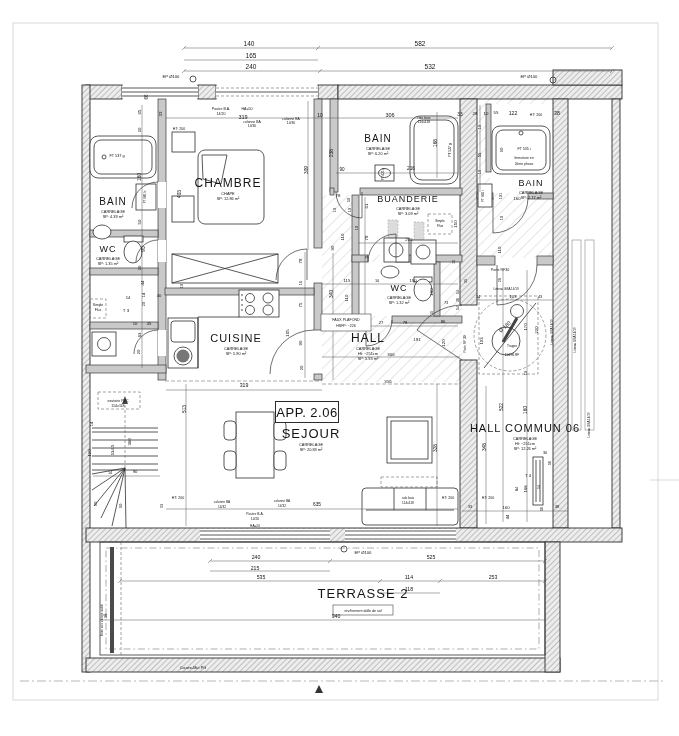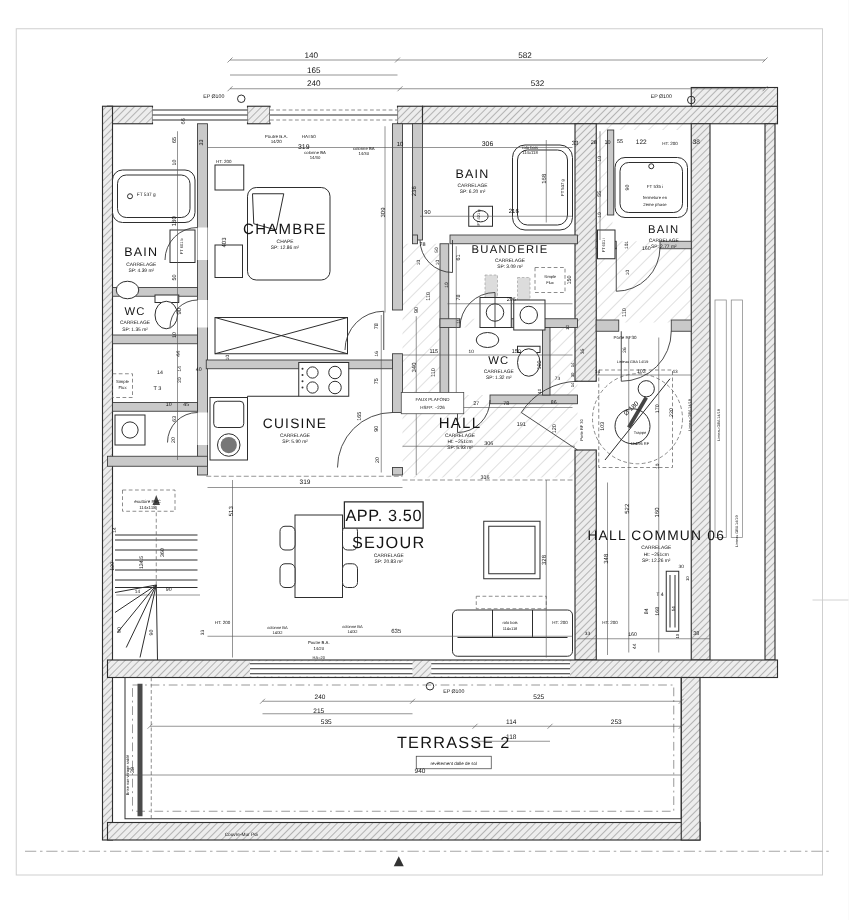--- a/index.html
+++ b/index.html
@@ -556,15 +556,15 @@
         <text x="311" y="450.5" font-size="3.9" text-anchor="middle" font-family="&quot;Liberation Sans&quot;, sans-serif">SP: 20.83 m²</text>
         <text x="525" y="432" font-size="11" text-anchor="middle" font-family="&quot;Liberation Sans&quot;, sans-serif" letter-spacing="1">HALL COMMUN 06</text>
         <text x="525" y="439.5" font-size="3.9" text-anchor="middle" font-family="&quot;Liberation Sans&quot;, sans-serif">CARRELAGE</text>
         <text x="525" y="444.5" font-size="3.9" text-anchor="middle" font-family="&quot;Liberation Sans&quot;, sans-serif">Ht: ~251cm</text>
         <text x="525" y="449.5" font-size="3.9" text-anchor="middle" font-family="&quot;Liberation Sans&quot;, sans-serif">SP: 12.26 m²</text>
         <text x="363" y="598" font-size="13" text-anchor="middle" font-family="&quot;Liberation Sans&quot;, sans-serif" letter-spacing="1">TERRASSE 2</text>
       </g>
 </svg>
 
 <div class="app-box">
-  <span>APP. 3.50</span>
+  <span>APP. 2.06</span>
 </div>
 </div>
 
 </body></html>

